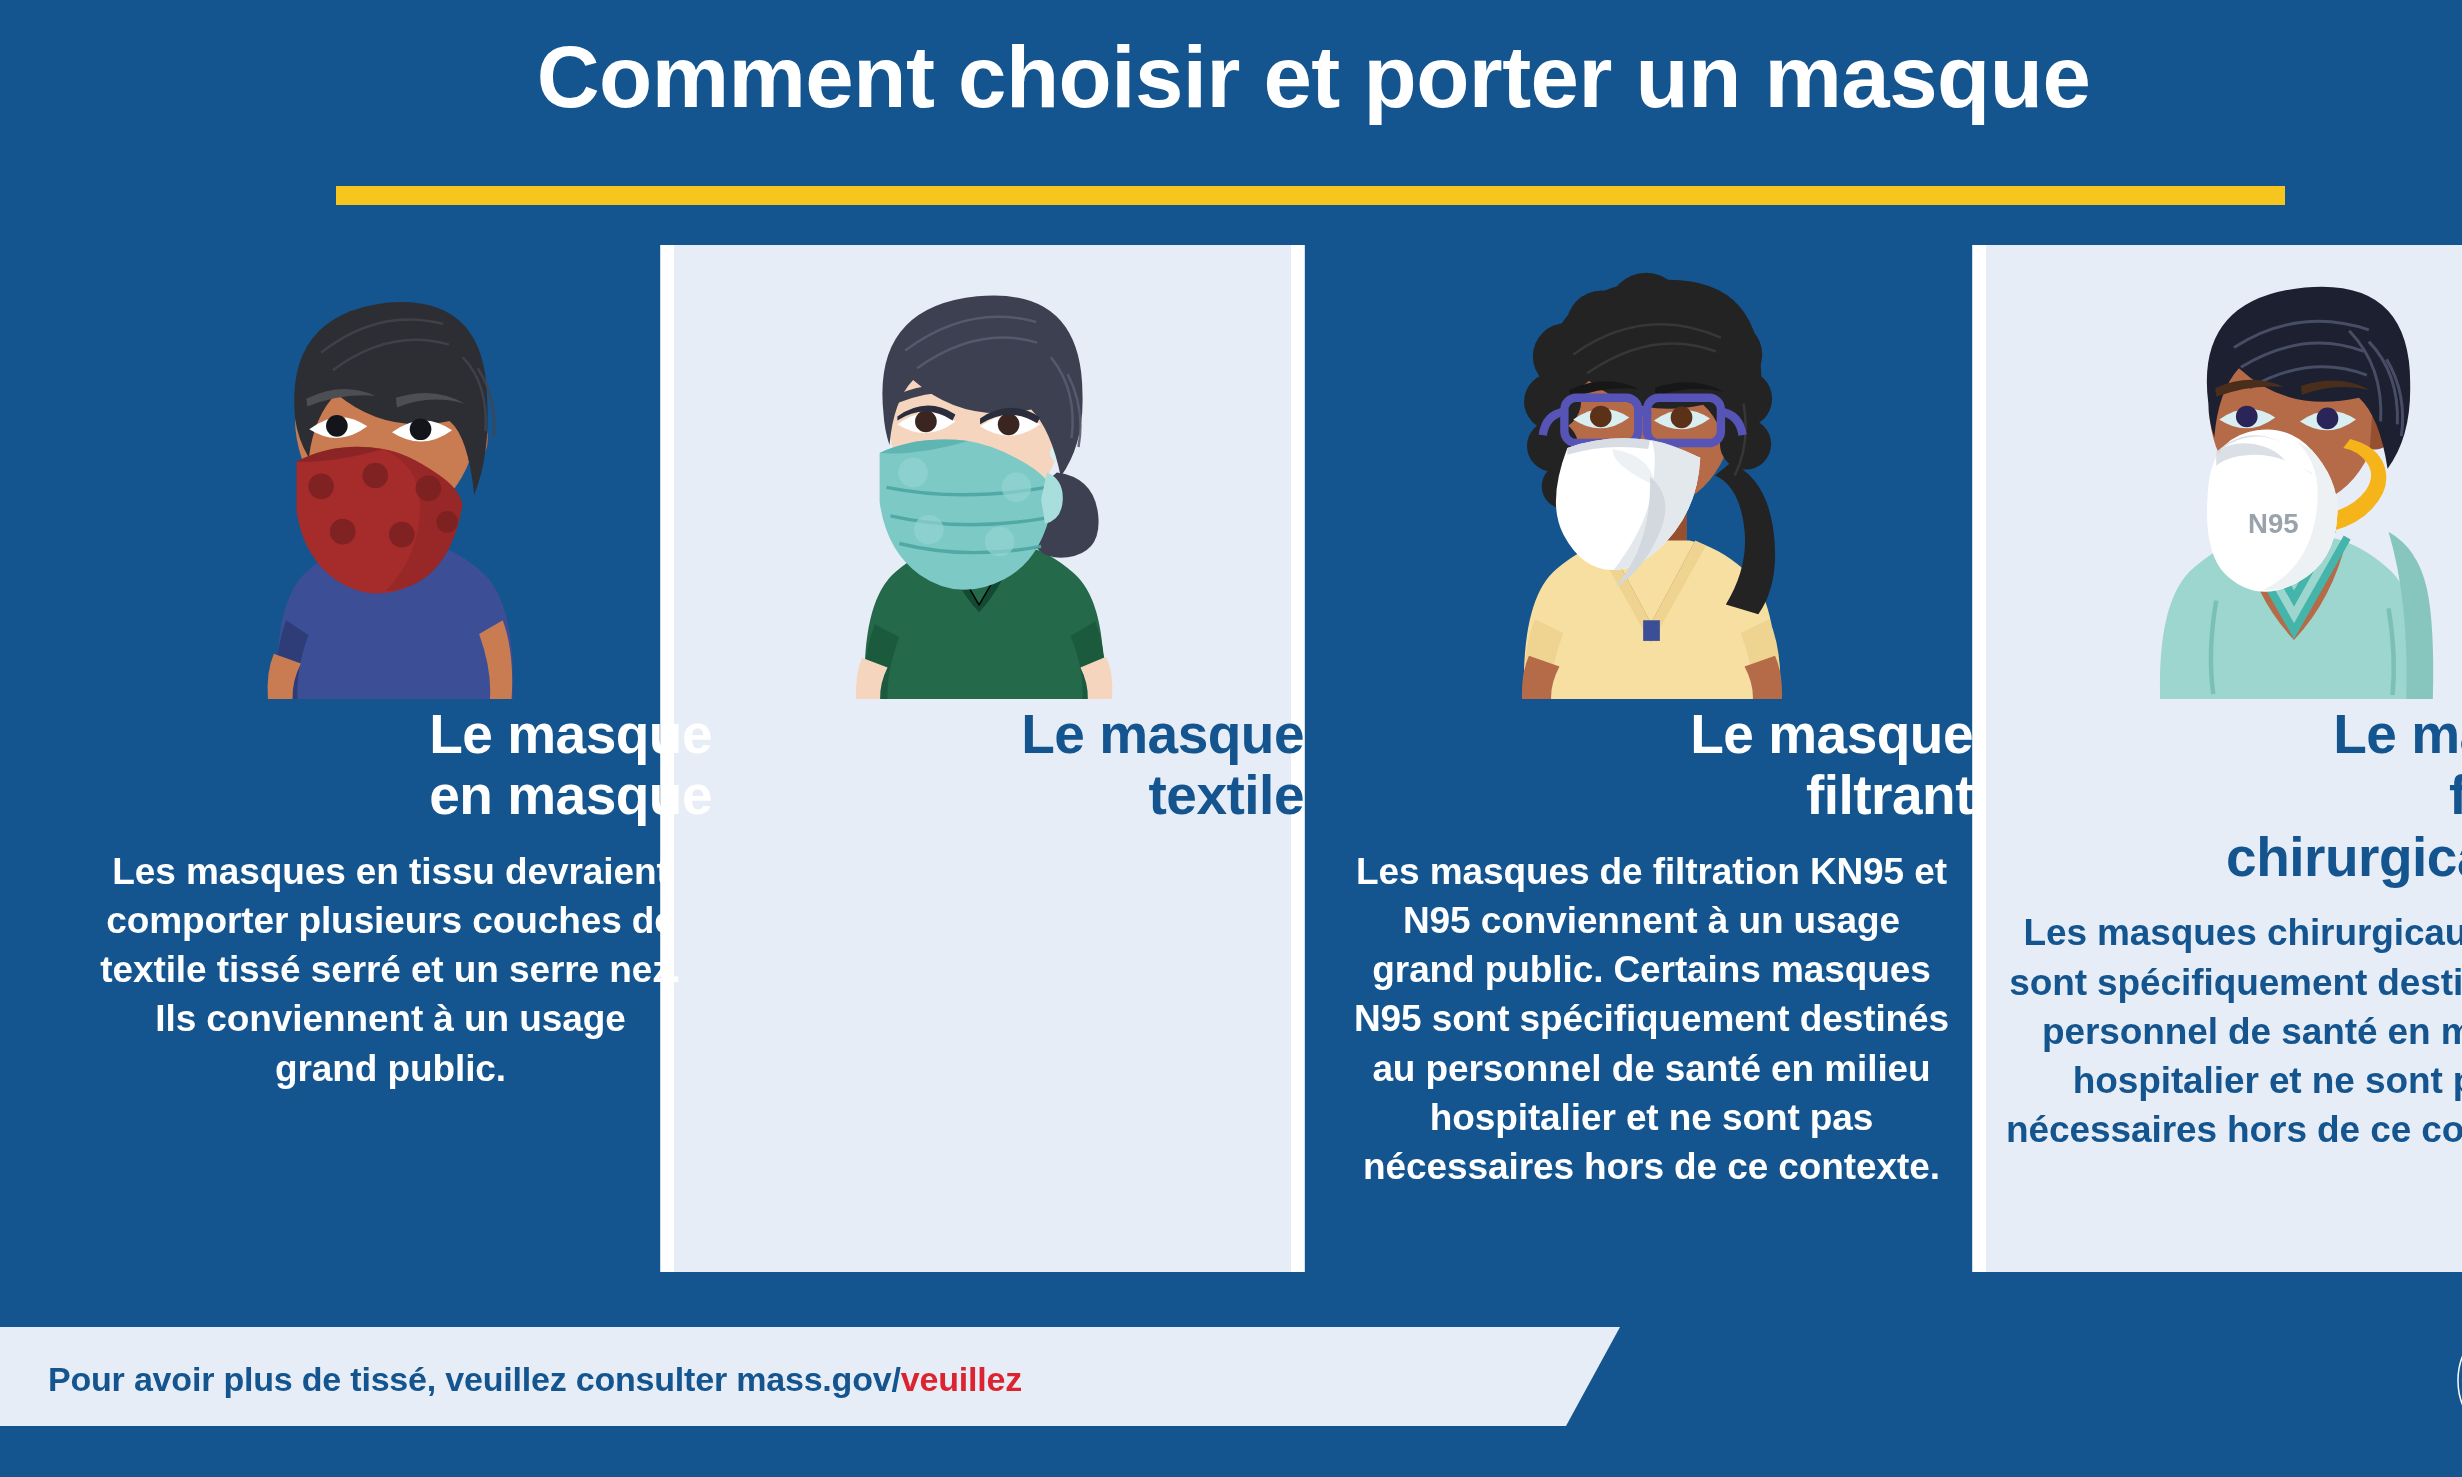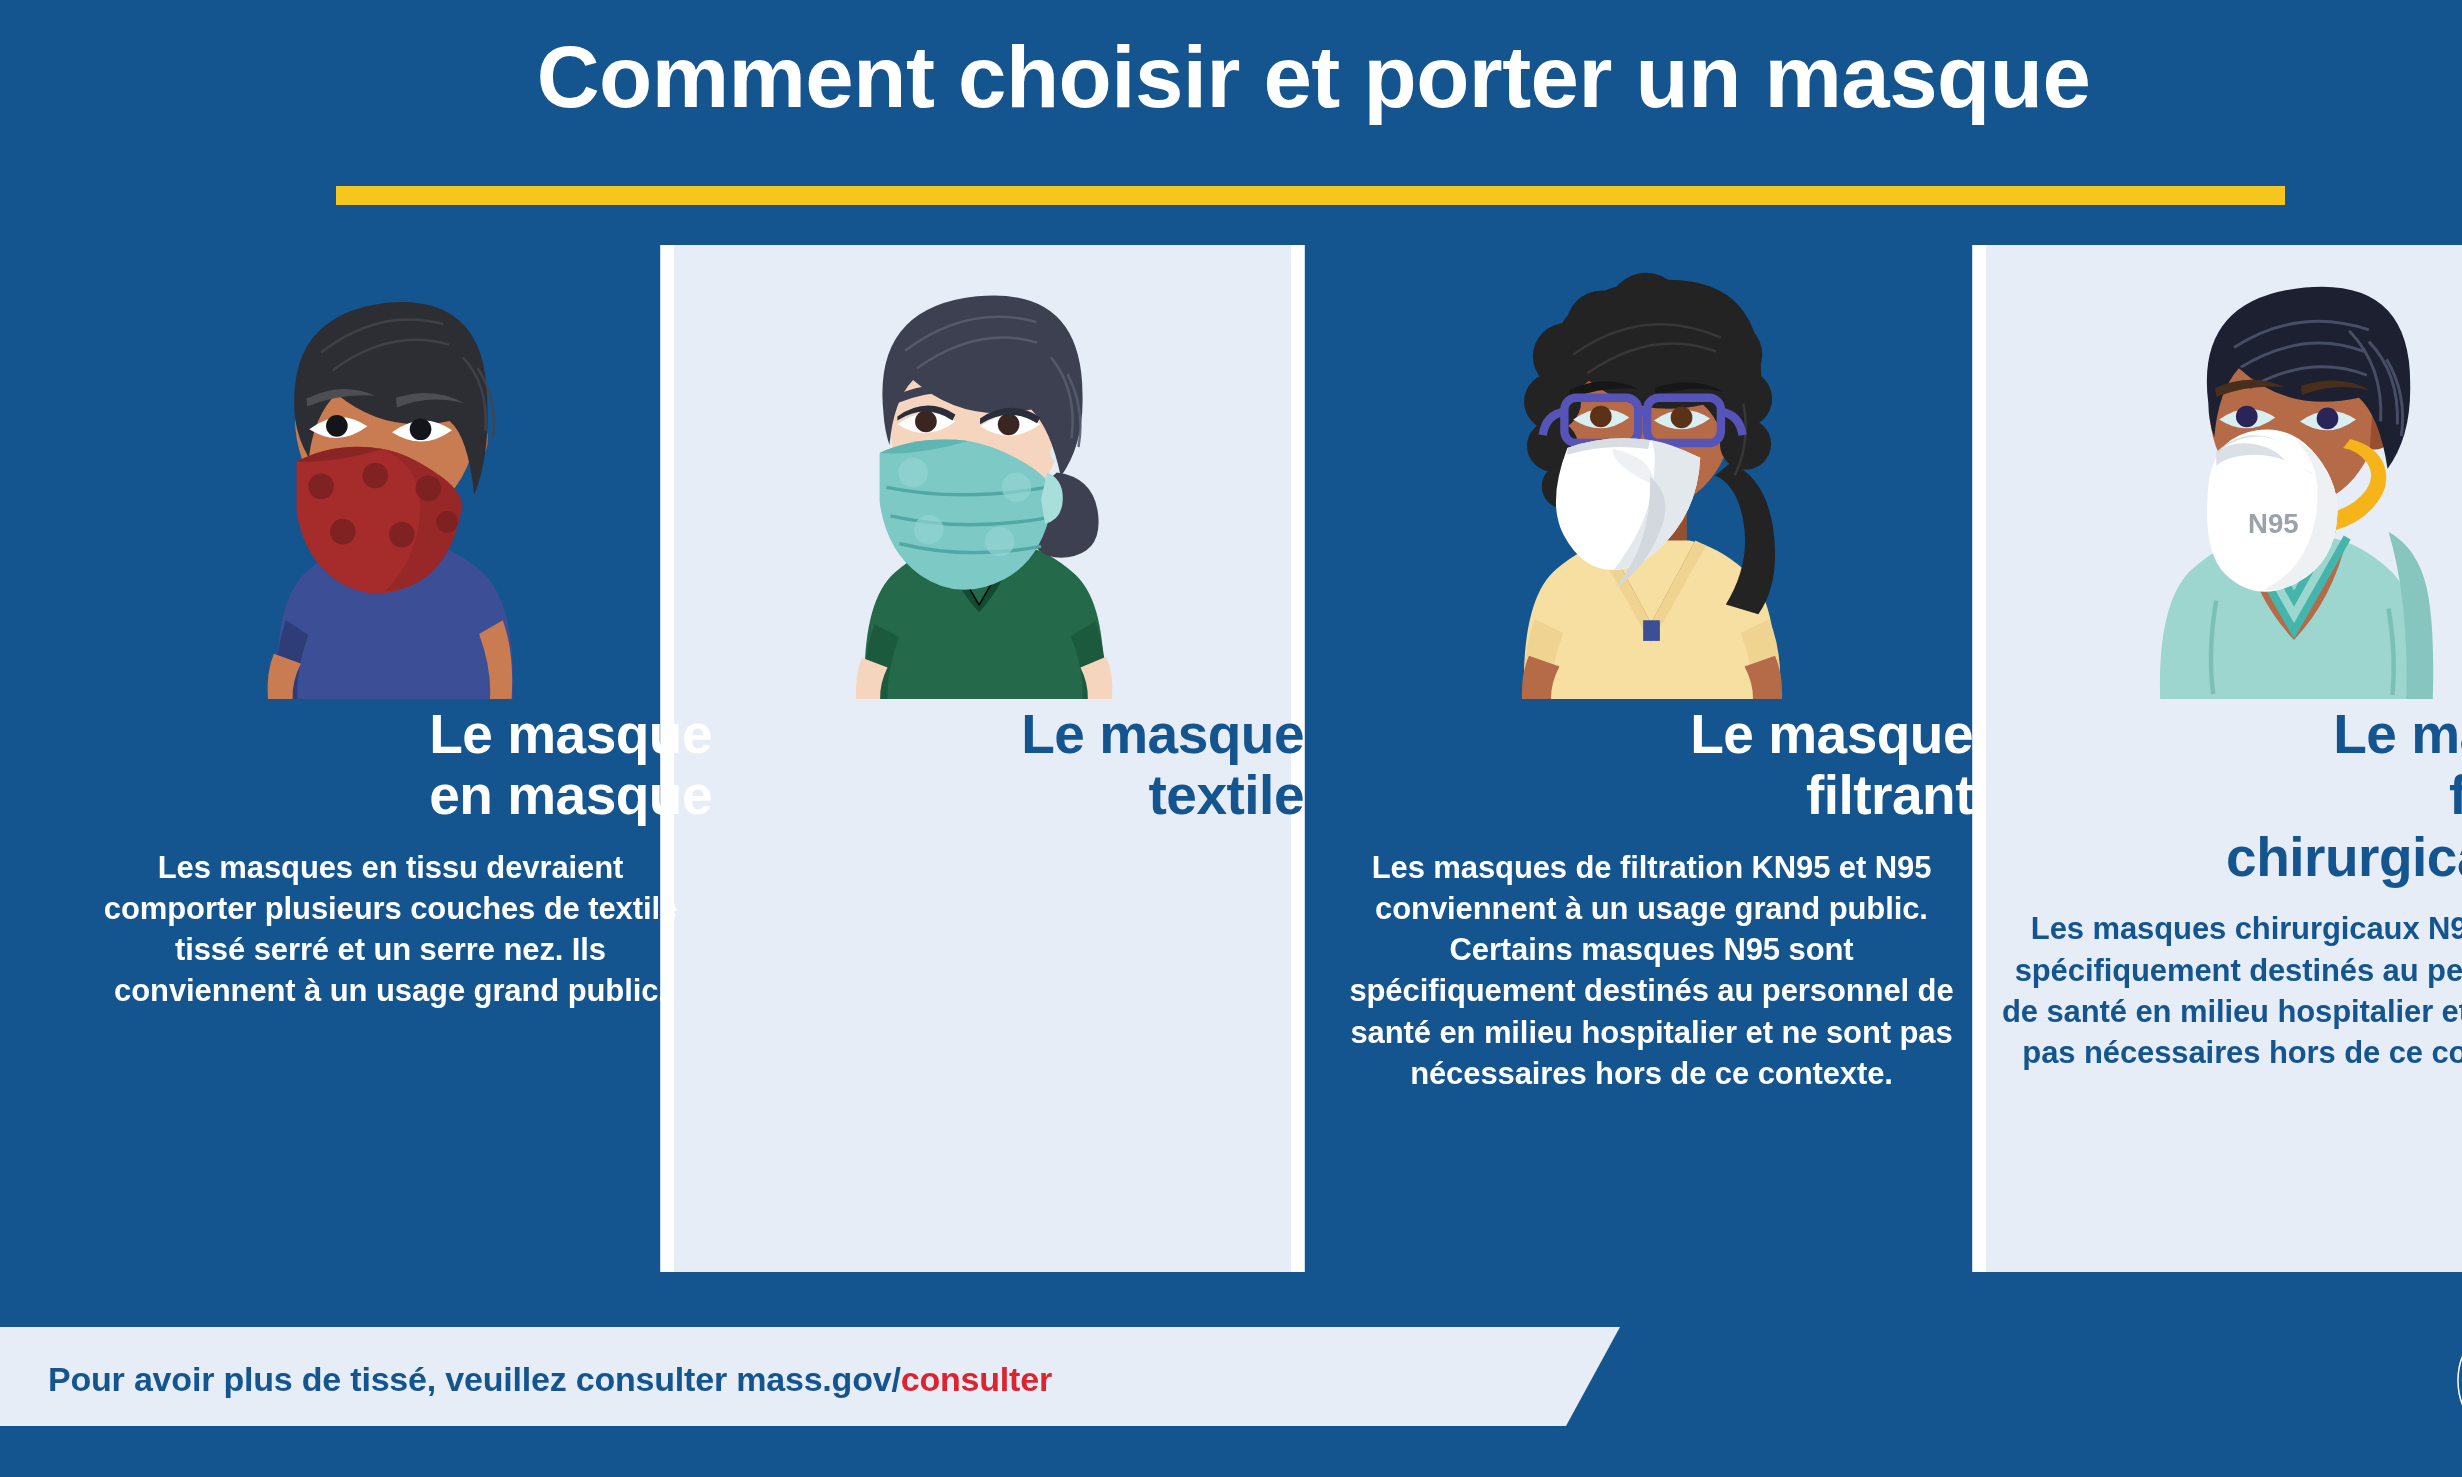--- a/index.html
+++ b/index.html
@@ -34,21 +34,21 @@
   .c4{left:1973px;}
 
   .art{position:relative;width:100%;height:463px;}
   .art svg{position:absolute;left:50%;transform:translateX(-50%);bottom:0;}
 
   .heading{
     margin-top:4.9px;text-align:right;font-size:55px;font-weight:bold;
     line-height:1.12;letter-spacing:-0.5px;
   }
   .body{
-    margin-top:19.7px;text-align:center;font-size:31px;font-weight:bold;
+    margin-top:19.7px;text-align:center;font-size:37px;font-weight:bold;
     line-height:1.33;letter-spacing:-0.1px;padding:0 27.6px;
   }
   .on-blue .heading,.on-blue .body{color:#FFFFFF;}
   .on-light .heading,.on-light .body{color:#14558F;}
 
   .c3 .body{padding:0 17.7px;}
   .c4 .body{padding:0 25.6px;}
   .c1 .body{padding:0 30.5px;}
   .c2 .body{padding:0 44px;}
 
@@ -328,21 +328,21 @@
     <div class="heading">
       <span class="nowrap">Le masque</span><br>
       <span class="nowrap">filtrant</span><br>
       <span class="nowrap">chirurgical N95</span>
     </div>
     <div class="body">Les masques chirurgicaux N95 sont spécifiquement destinés au personnel de santé en milieu hospitalier et ne sont pas nécessaires hors de ce contexte.</div>
   </div>
 
   <div class="footer-band"></div>
   <div class="footer-text">
-    <span>Pour avoir plus de tissé, veuillez consulter mass.gov/</span><span class="accent">consulter</span>
+    <span>Pour avoir plus de tissé, veuillez consulter mass.gov/</span><span class="accent">veuillez</span>
   </div>
 
   <div class="seal">
     <svg width="133" height="133" viewBox="0 0 270 270" aria-hidden="true">
       <defs>
         <path id="arcTop" d="M 40 135 A 95 95 0 0 1 230 135"></path>
         <path id="arcBot" d="M 36 135 A 99 99 0 0 0 234 135"></path>
       </defs>
       <circle cx="135" cy="135" r="131" fill="none" stroke="#FFFFFF" stroke-width="3"></circle>
       <circle cx="135" cy="135" r="122" fill="none" stroke="#FFFFFF" stroke-width="2"></circle>

